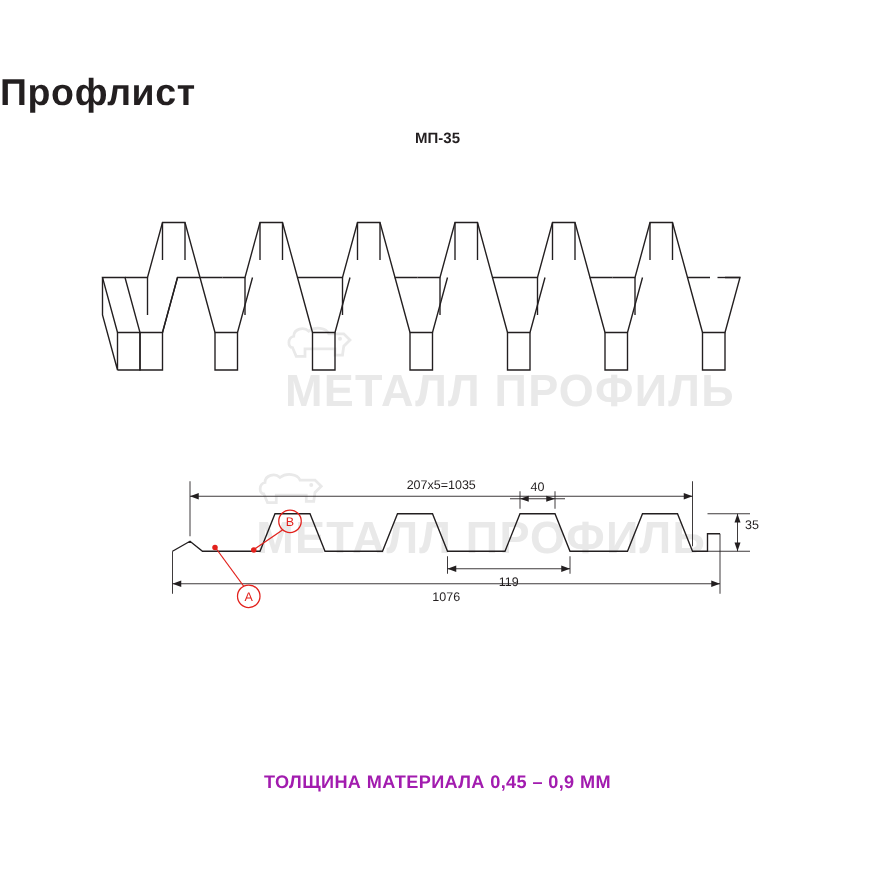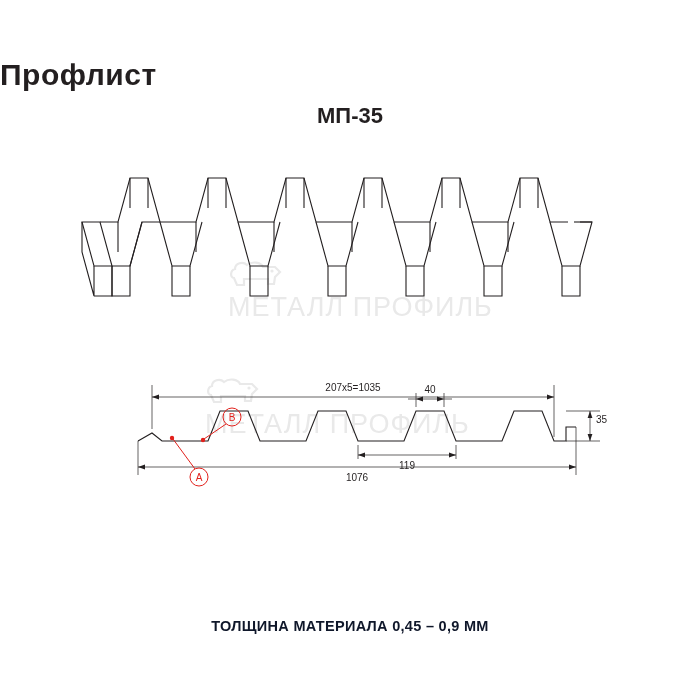--- a/index.html
+++ b/index.html
@@ -30,21 +30,21 @@
     font-weight: bold;
     letter-spacing: 0.5px;
     color: #231f20;
   }
   .subtitle {
     position: absolute;
     top: 103px;
     left: 0;
     width: 700px;
     text-align: center;
-    font-size: 22px;
+    font-size: 12px;
     font-weight: bold;
     color: #231f20;
   }
   .iso-wrap {
     position: absolute;
     top: 160px;
     left: 60px;
     width: 580px;
     height: 160px;
   }
@@ -57,28 +57,28 @@
   }
   .footer {
     position: absolute;
     top: 618px;
     left: 0;
     width: 700px;
     text-align: center;
     font-size: 14.5px;
     font-weight: bold;
     letter-spacing: 0.3px;
-    color: #0f172a;
+    color: #a21caf;
   }
   .wm {
     position: absolute;
     pointer-events: none;
     color: #e9e9e9;
-    font-weight: normal;
-    font-size: 27px;
+    font-weight: bold;
+    font-size: 36px;
     letter-spacing: 1px;
     white-space: nowrap;
     font-family: "Liberation Sans", sans-serif;
   }
   .wm svg { vertical-align: middle; }
   .wm1 { top: 258px; left: 228px; }
   .wm2 { top: 375px; left: 205px; }
   svg { display: block; }
   .ln { fill: none; stroke: #231f20; stroke-width: 1.1; }
   .thin { fill: none; stroke: #231f20; stroke-width: 0.7; }

